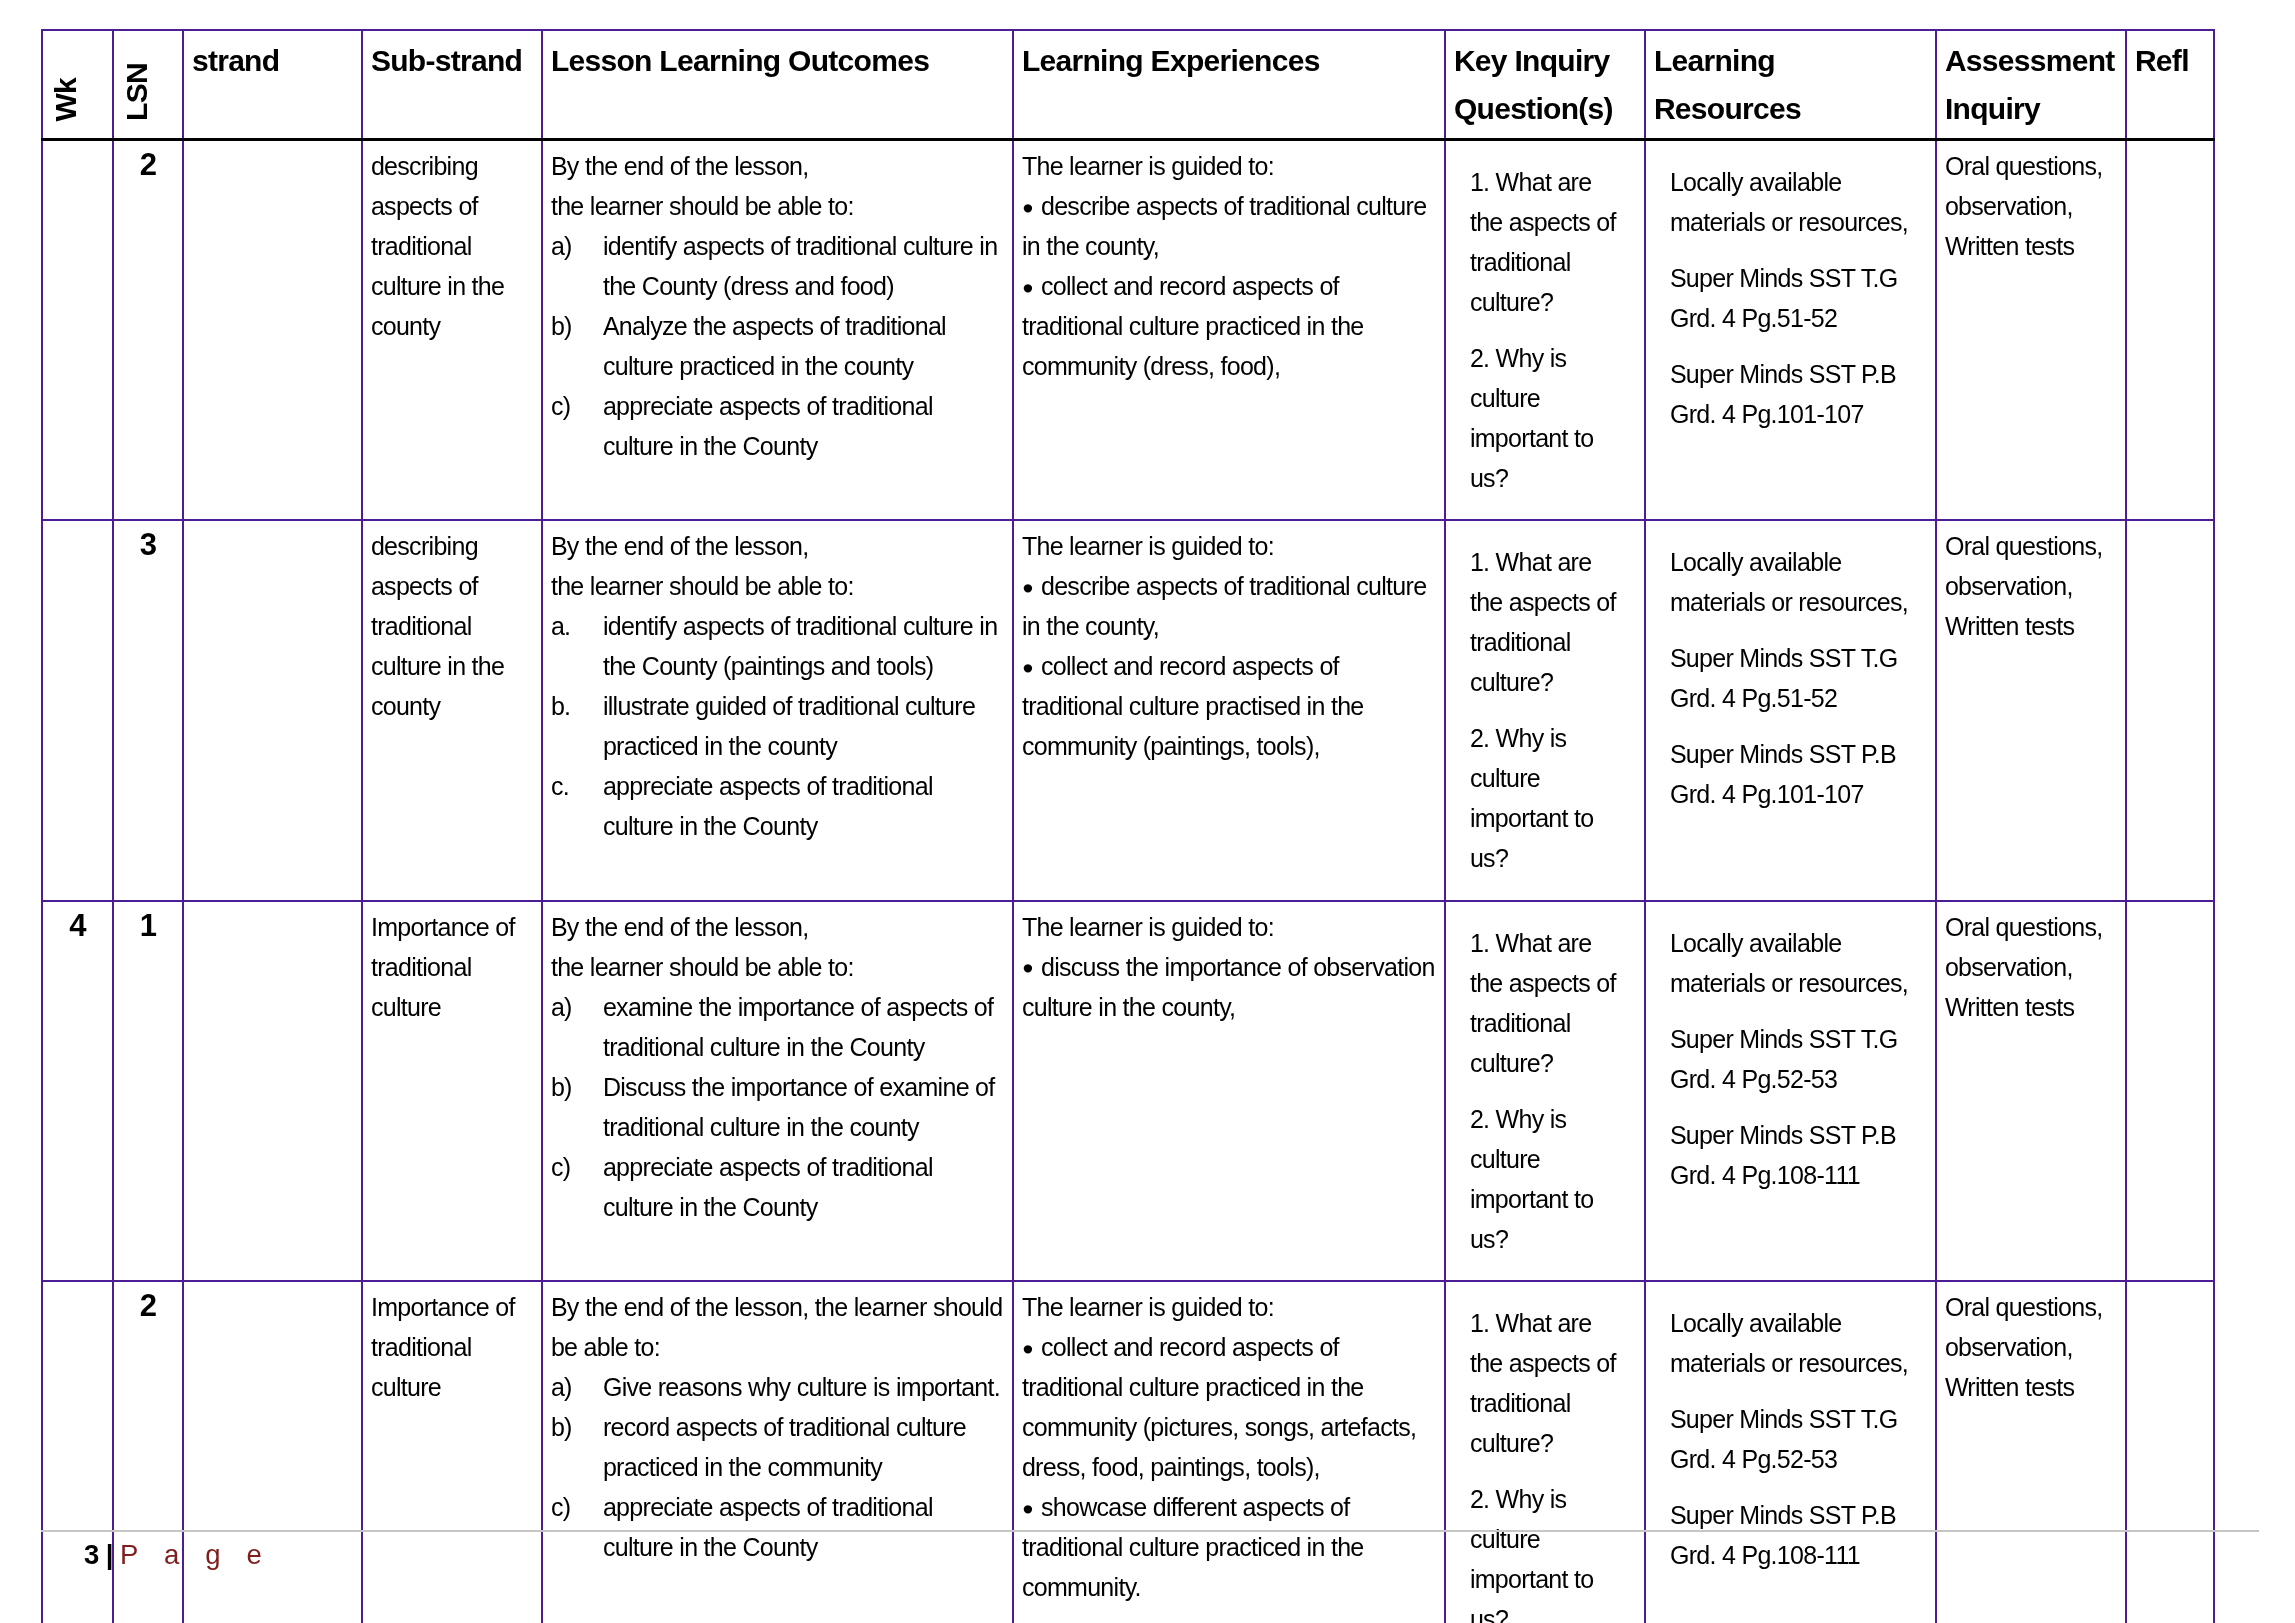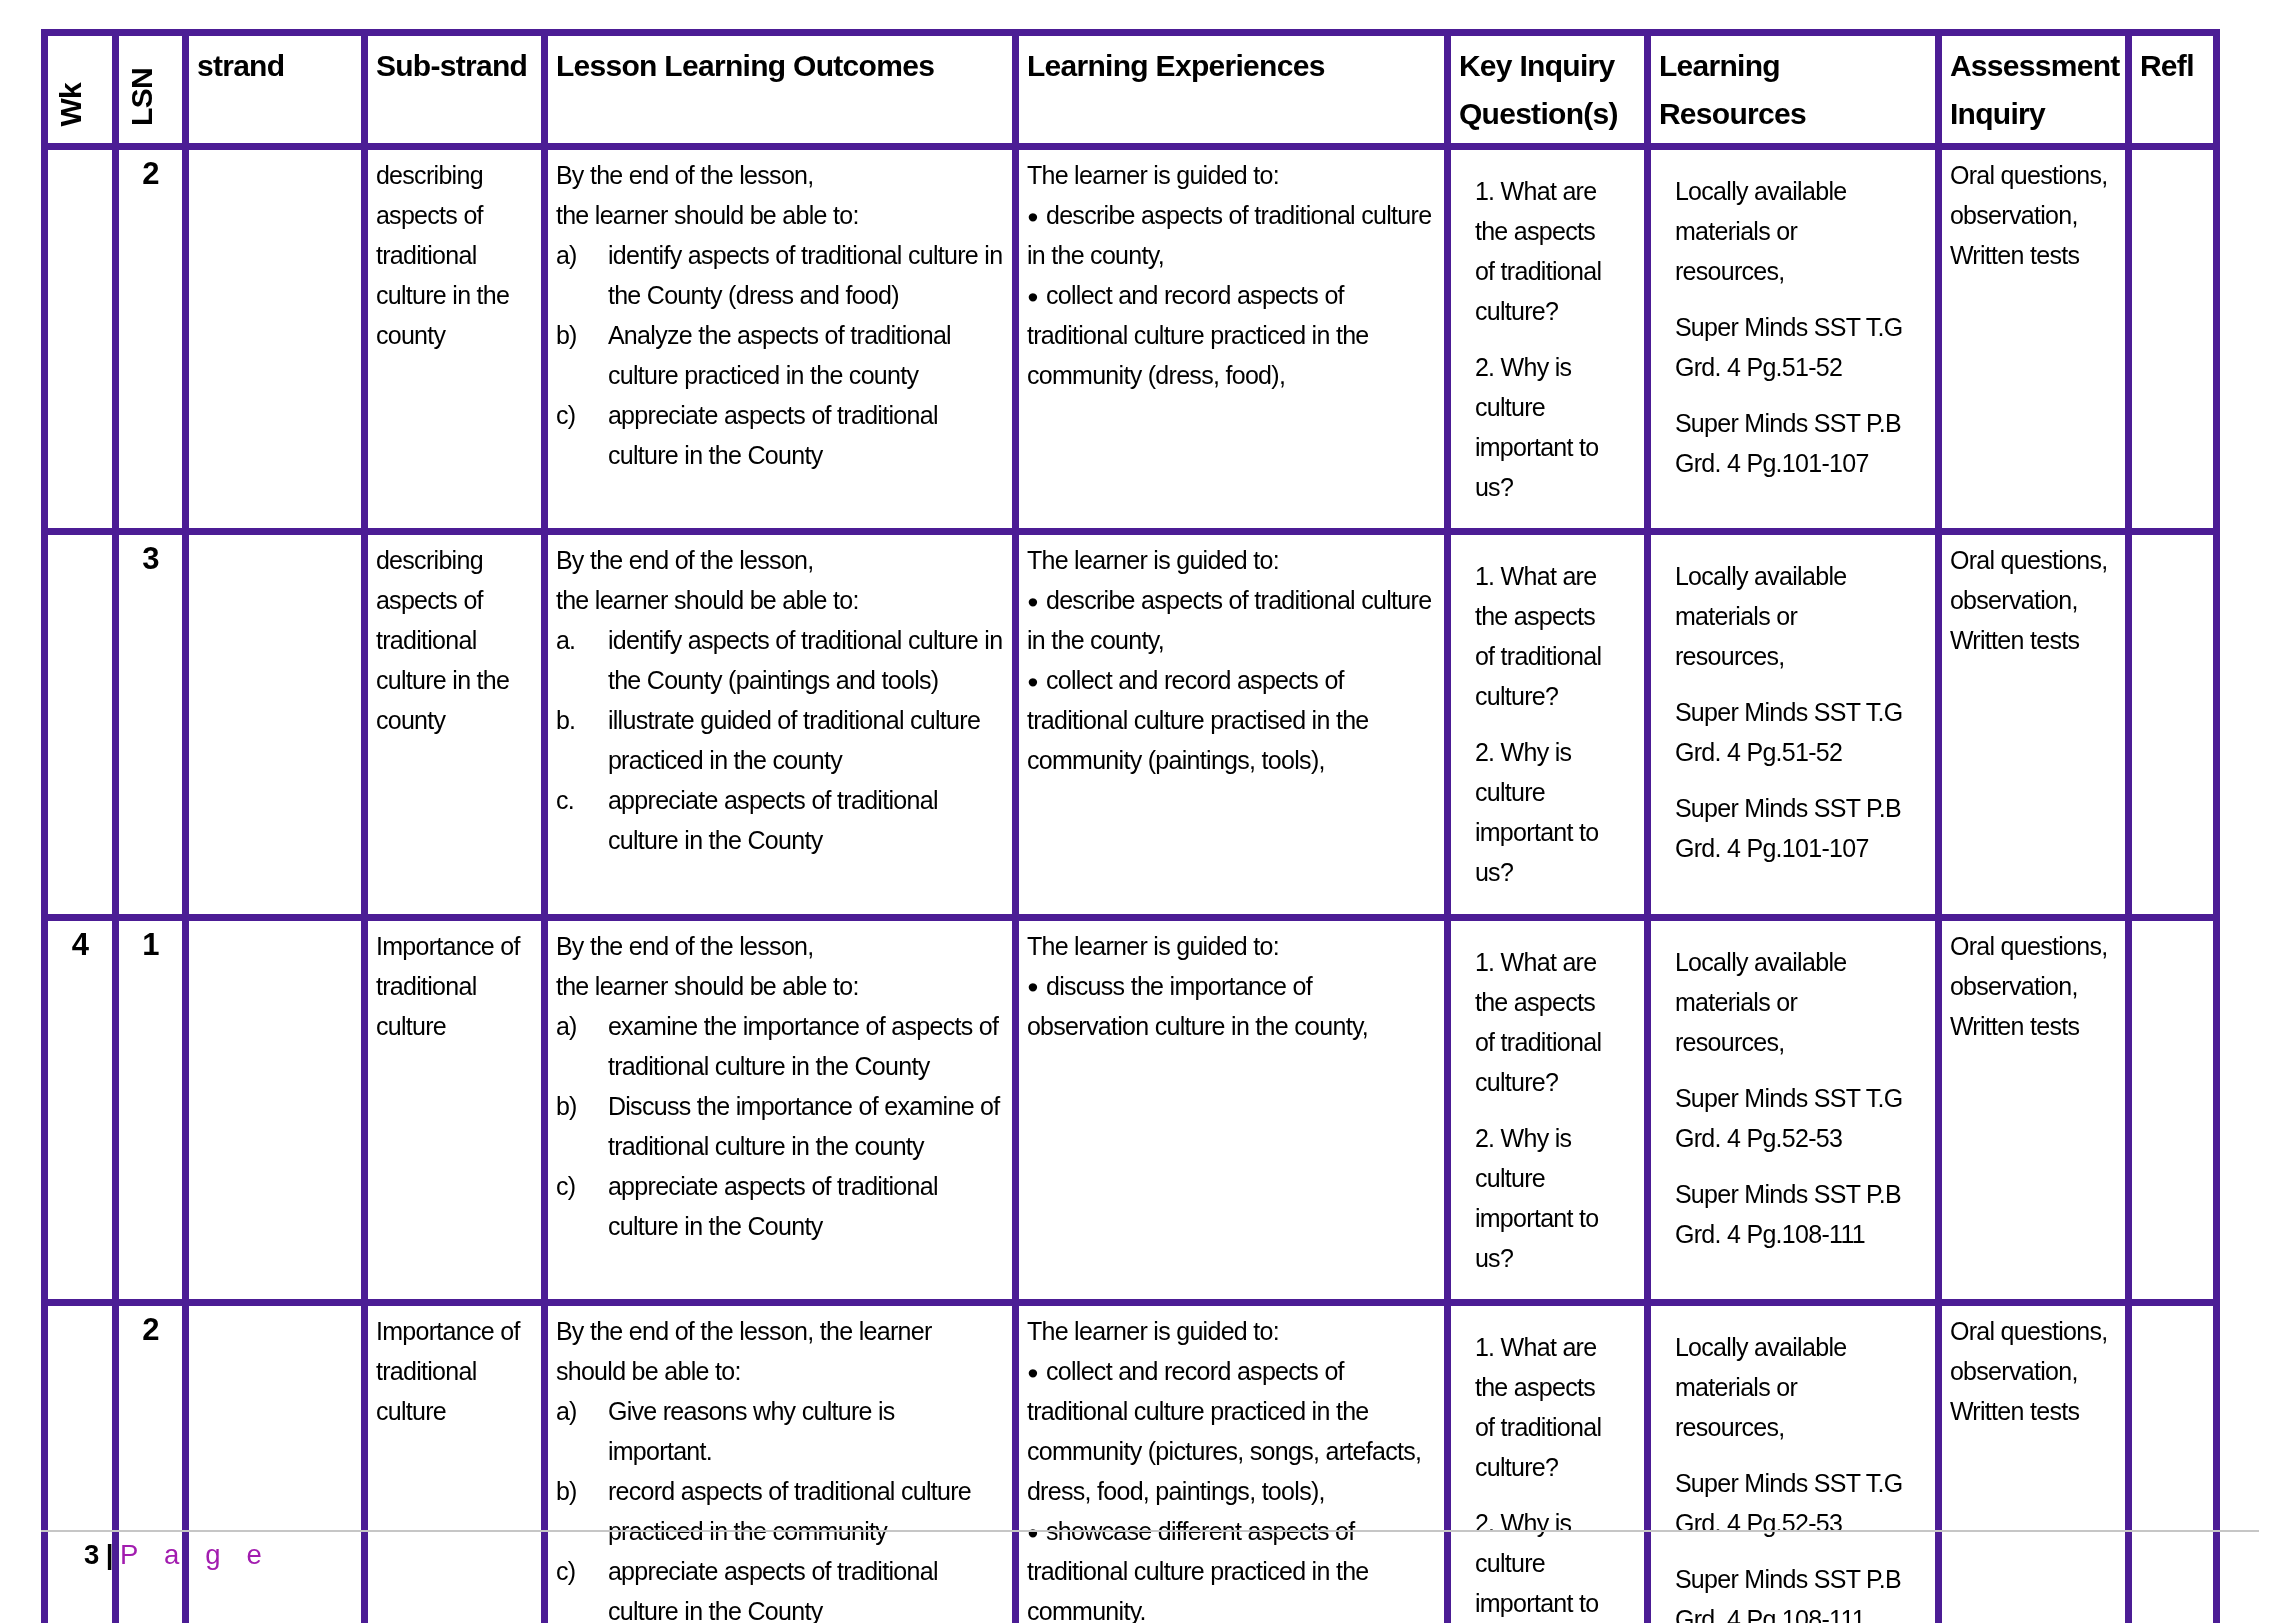--- a/index.html
+++ b/index.html
@@ -1,37 +1,37 @@
 <!DOCTYPE html>
 <html style="font-size:10.5px"><head>
 <meta charset="utf-8">
 <style>
   html,body{margin:0;padding:0;}
   body{font-family:"Liberation Sans",sans-serif;background:#e8e8e8;}
   .page{position:relative;width:2295px;height:1623px;background:#ffffff;overflow:hidden;color:#000;}
   table.sow{position:absolute;left:41px;top:29.4px;width:2171px;border-collapse:collapse;table-layout:fixed;}
-  .sow th,.sow td{border:7px solid #4c1d95;vertical-align:top;padding:5.2px 7.9px;font-size:25px;line-height:1.6;letter-spacing:-0.7px;overflow:hidden;}
+  .sow th,.sow td{border:2px solid #4c1d95;vertical-align:top;padding:5.2px 7.9px;font-size:25px;line-height:1.6;letter-spacing:-0.7px;overflow:hidden;}
   .sow thead th{font-size:30px;font-weight:bold;text-align:left;height:79px;border-bottom:3.9px solid #000;}
   .sow thead th.vert{vertical-align:bottom;padding-bottom:2.6px;}
   .vtext{writing-mode:vertical-rl;transform:rotate(180deg);display:inline-block;line-height:1;}
   tr.r1{height:350px;} tr.r2{height:347px;} tr.r3{height:363px;} tr.r4{height:357px;}
   td.numcell{text-align:center;}
   .num{font-weight:bold;font-size:31px;line-height:1.2;}
   .intro{white-space:pre-line;}
   .oitem{display:flex;}
   .om{flex:0 0 52px;}
   .ot{flex:1;}
   .eitem{margin:0;}
   .bullet{font-size:19.6px;margin-right:7.9px;vertical-align:1.3px;}
   .kitem,.ritem{margin:16px;}
   .footer-rule{position:absolute;left:41px;top:1530px;width:2218px;height:2px;background:#c6c6c6;}
   .page-footer{position:absolute;left:84px;top:1539px;font-size:27.5px;letter-spacing:0;}
   .fnum{font-weight:bold;color:#000;}
   .fbar{margin:0 6.5px;color:#000;font-weight:bold;}
-  .fpage{color:#a21caf;letter-spacing:9.2px;}
+  .fpage{color:#7f1d1d;letter-spacing:9.2px;}
 </style>
 </head>
 <body>
 
 <div class="page">
 
   <table class="sow">
     <colgroup>
       <col style="width:71px">
         <col style="width:70px">

